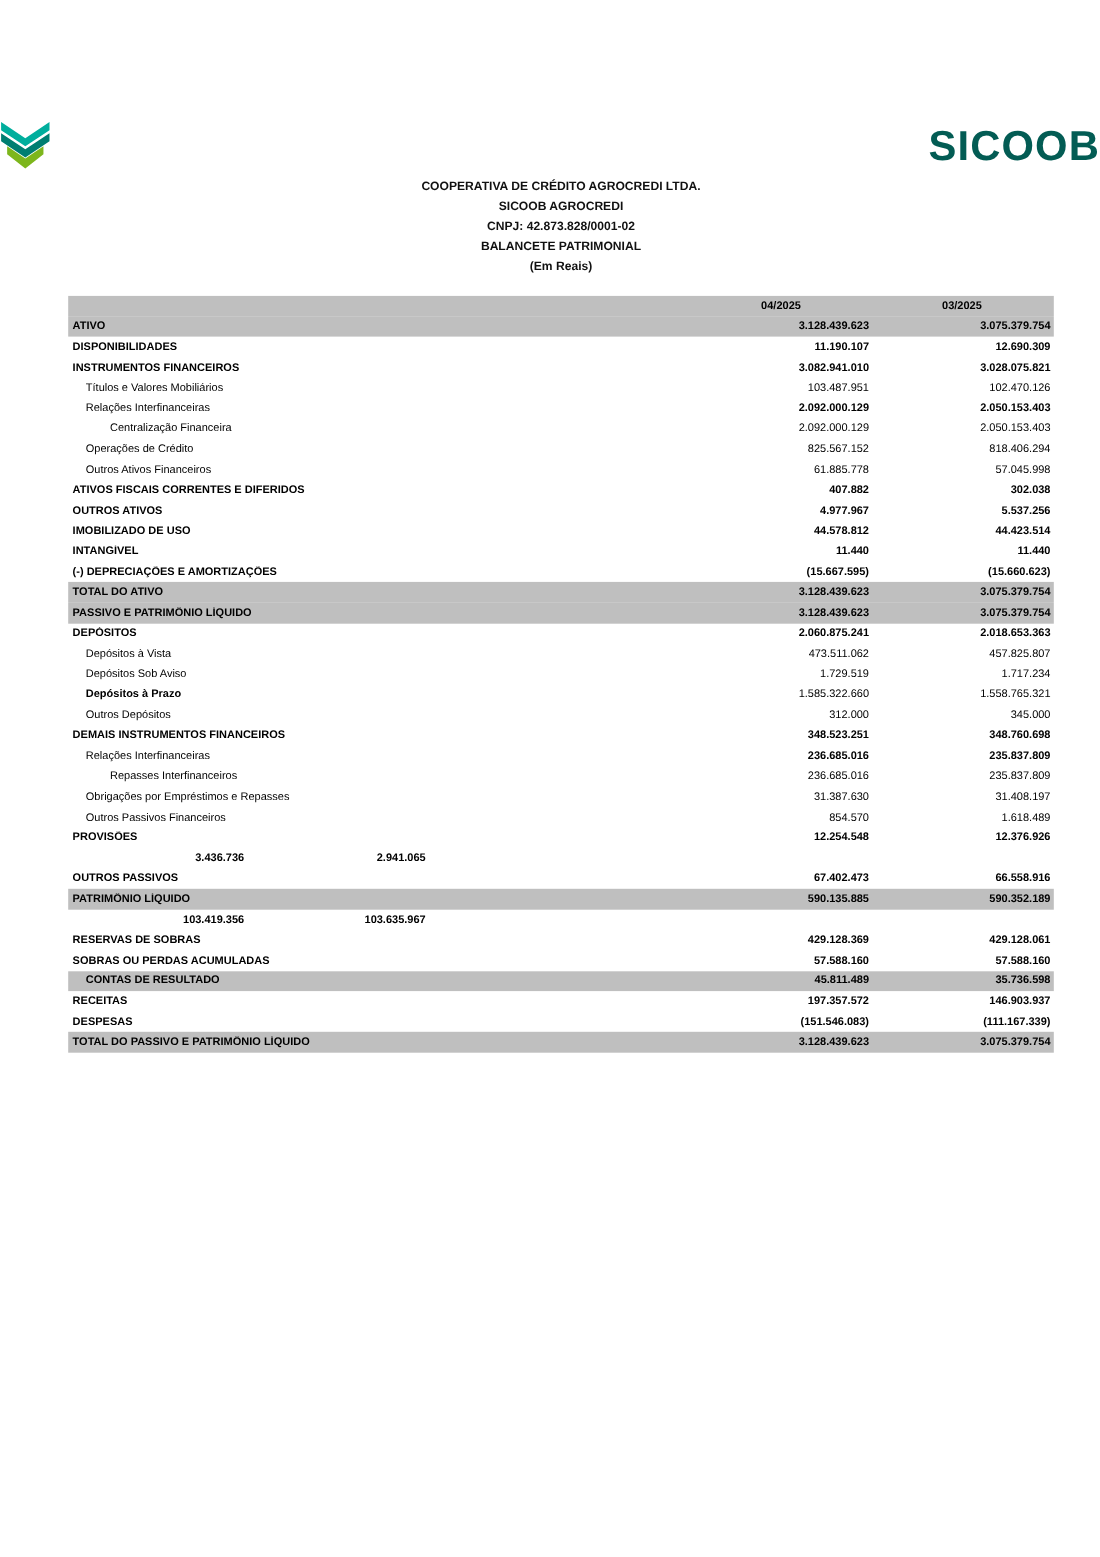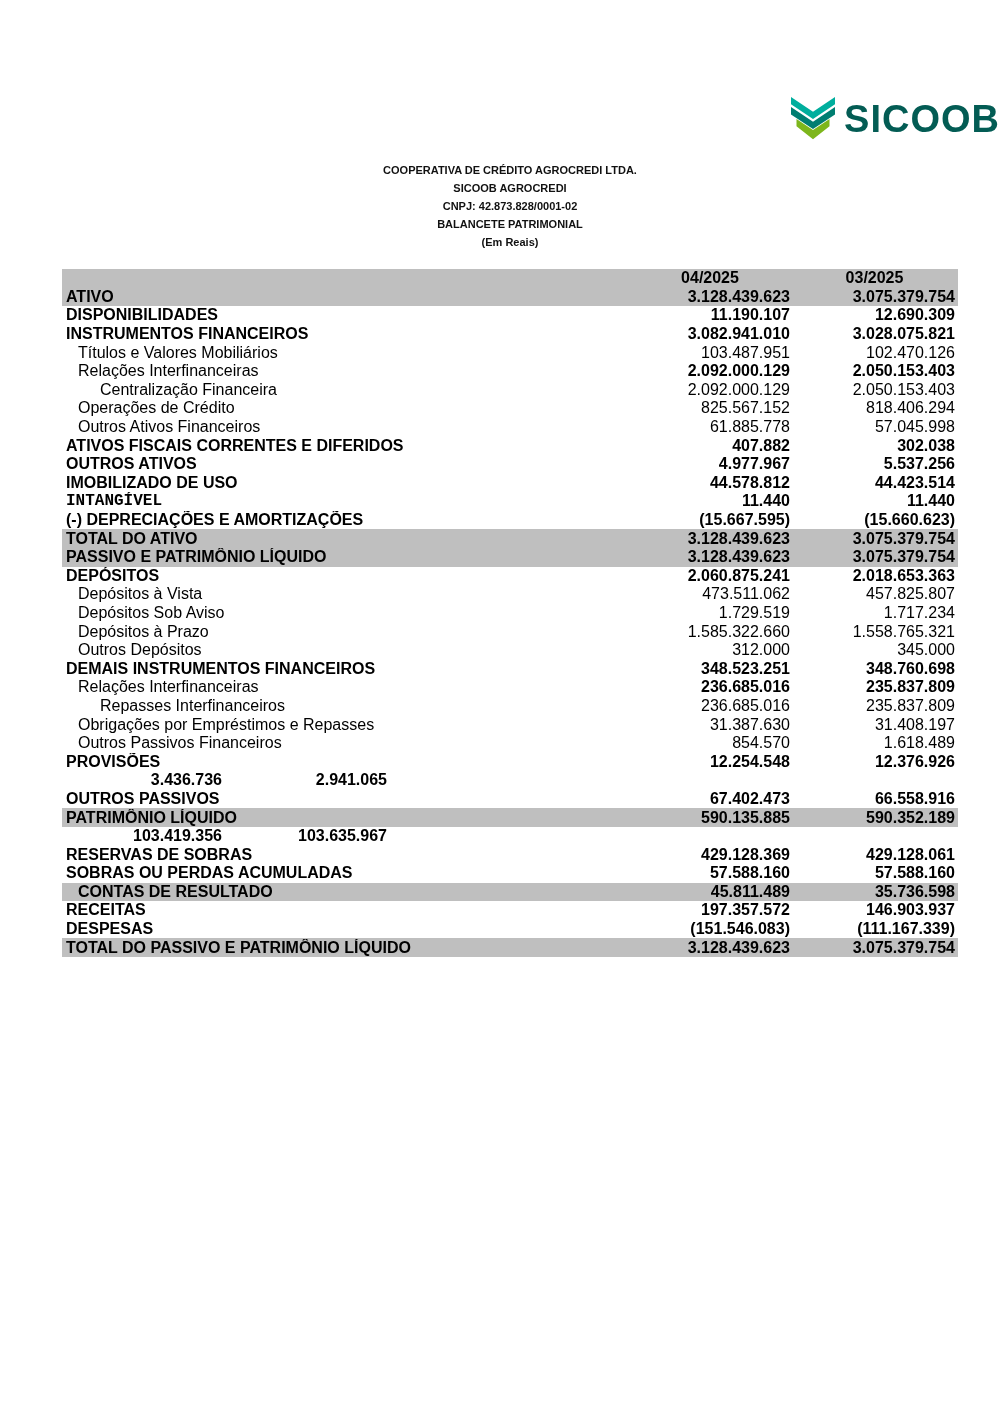--- a/index.html
+++ b/index.html
@@ -8,25 +8,25 @@
     position: relative;
     width: 1000px;
     height: 1415px;
     background: #ffffff;
     font-family: "Liberation Sans", sans-serif;
     color: #000000;
     overflow: hidden;
   }
   .logo {
     position: absolute;
-    top: 97px;
+    top: 111px;
     left: 0;
     width: 100%;
     display: flex;
-    justify-content: flex-end;
+    justify-content: space-between;
     align-items: center;
     gap: 8px;
   }
   .logo svg { display: block; }
   .logo-text {
     font-size: 38px;
     font-weight: bold;
     letter-spacing: 1px;
     line-height: 1;
   }
@@ -39,21 +39,21 @@
     font-weight: bold;
     font-size: 11px;
     line-height: 18px;
     color: #111111;
   }
   .table {
     position: absolute;
     top: 269px;
     left: 62px;
     width: 896px;
-    font-size: 16px;
+    font-size: 10px;
   }
   .row {
     display: flex;
     align-items: center;
     height: 18.6px;
   }
   .row.shaded { background: #BFBFBF; }
   .cell-label {
     flex: 1;
     white-space: nowrap;
@@ -152,21 +152,21 @@
           <div class="cell-label bold" style="padding-left: 4px;">OUTROS ATIVOS</div>
           <div class="cell-val v1 bold">4.977.967</div>
           <div class="cell-val v2 bold">5.537.256</div>
         </div>
         <div class="row">
           <div class="cell-label bold" style="padding-left: 4px;">IMOBILIZADO DE USO</div>
           <div class="cell-val v1 bold">44.578.812</div>
           <div class="cell-val v2 bold">44.423.514</div>
         </div>
         <div class="row">
-          <div class="cell-label bold" style="padding-left: 4px; font-family: Liberation Mono, monospace;">INTANGÍVEL</div>
+          <div class="cell-label bold" style="padding-left: 4px;">INTANGÍVEL</div>
           <div class="cell-val v1 bold">11.440</div>
           <div class="cell-val v2 bold">11.440</div>
         </div>
         <div class="row">
           <div class="cell-label bold" style="padding-left: 4px;">(-) DEPRECIAÇÕES E AMORTIZAÇÕES</div>
           <div class="cell-val v1 bold">(15.667.595)</div>
           <div class="cell-val v2 bold">(15.660.623)</div>
         </div>
         <div class="row shaded">
           <div class="cell-label bold" style="padding-left: 4px;">TOTAL DO ATIVO</div>
@@ -187,21 +187,21 @@
           <div class="cell-label" style="padding-left: 16px;">Depósitos à Vista</div>
           <div class="cell-val v1">473.511.062</div>
           <div class="cell-val v2">457.825.807</div>
         </div>
         <div class="row">
           <div class="cell-label" style="padding-left: 16px;">Depósitos Sob Aviso</div>
           <div class="cell-val v1">1.729.519</div>
           <div class="cell-val v2">1.717.234</div>
         </div>
         <div class="row">
-          <div class="cell-label" style="padding-left: 16px;">Depósitos à Prazo</div>
+          <div class="cell-label" style="padding-left: 16px; font-weight: bold;">Depósitos à Prazo</div>
           <div class="cell-val v1">1.585.322.660</div>
           <div class="cell-val v2">1.558.765.321</div>
         </div>
         <div class="row">
           <div class="cell-label" style="padding-left: 16px;">Outros Depósitos</div>
           <div class="cell-val v1">312.000</div>
           <div class="cell-val v2">345.000</div>
         </div>
         <div class="row">
           <div class="cell-label bold" style="padding-left: 4px;">DEMAIS INSTRUMENTOS FINANCEIROS</div>

